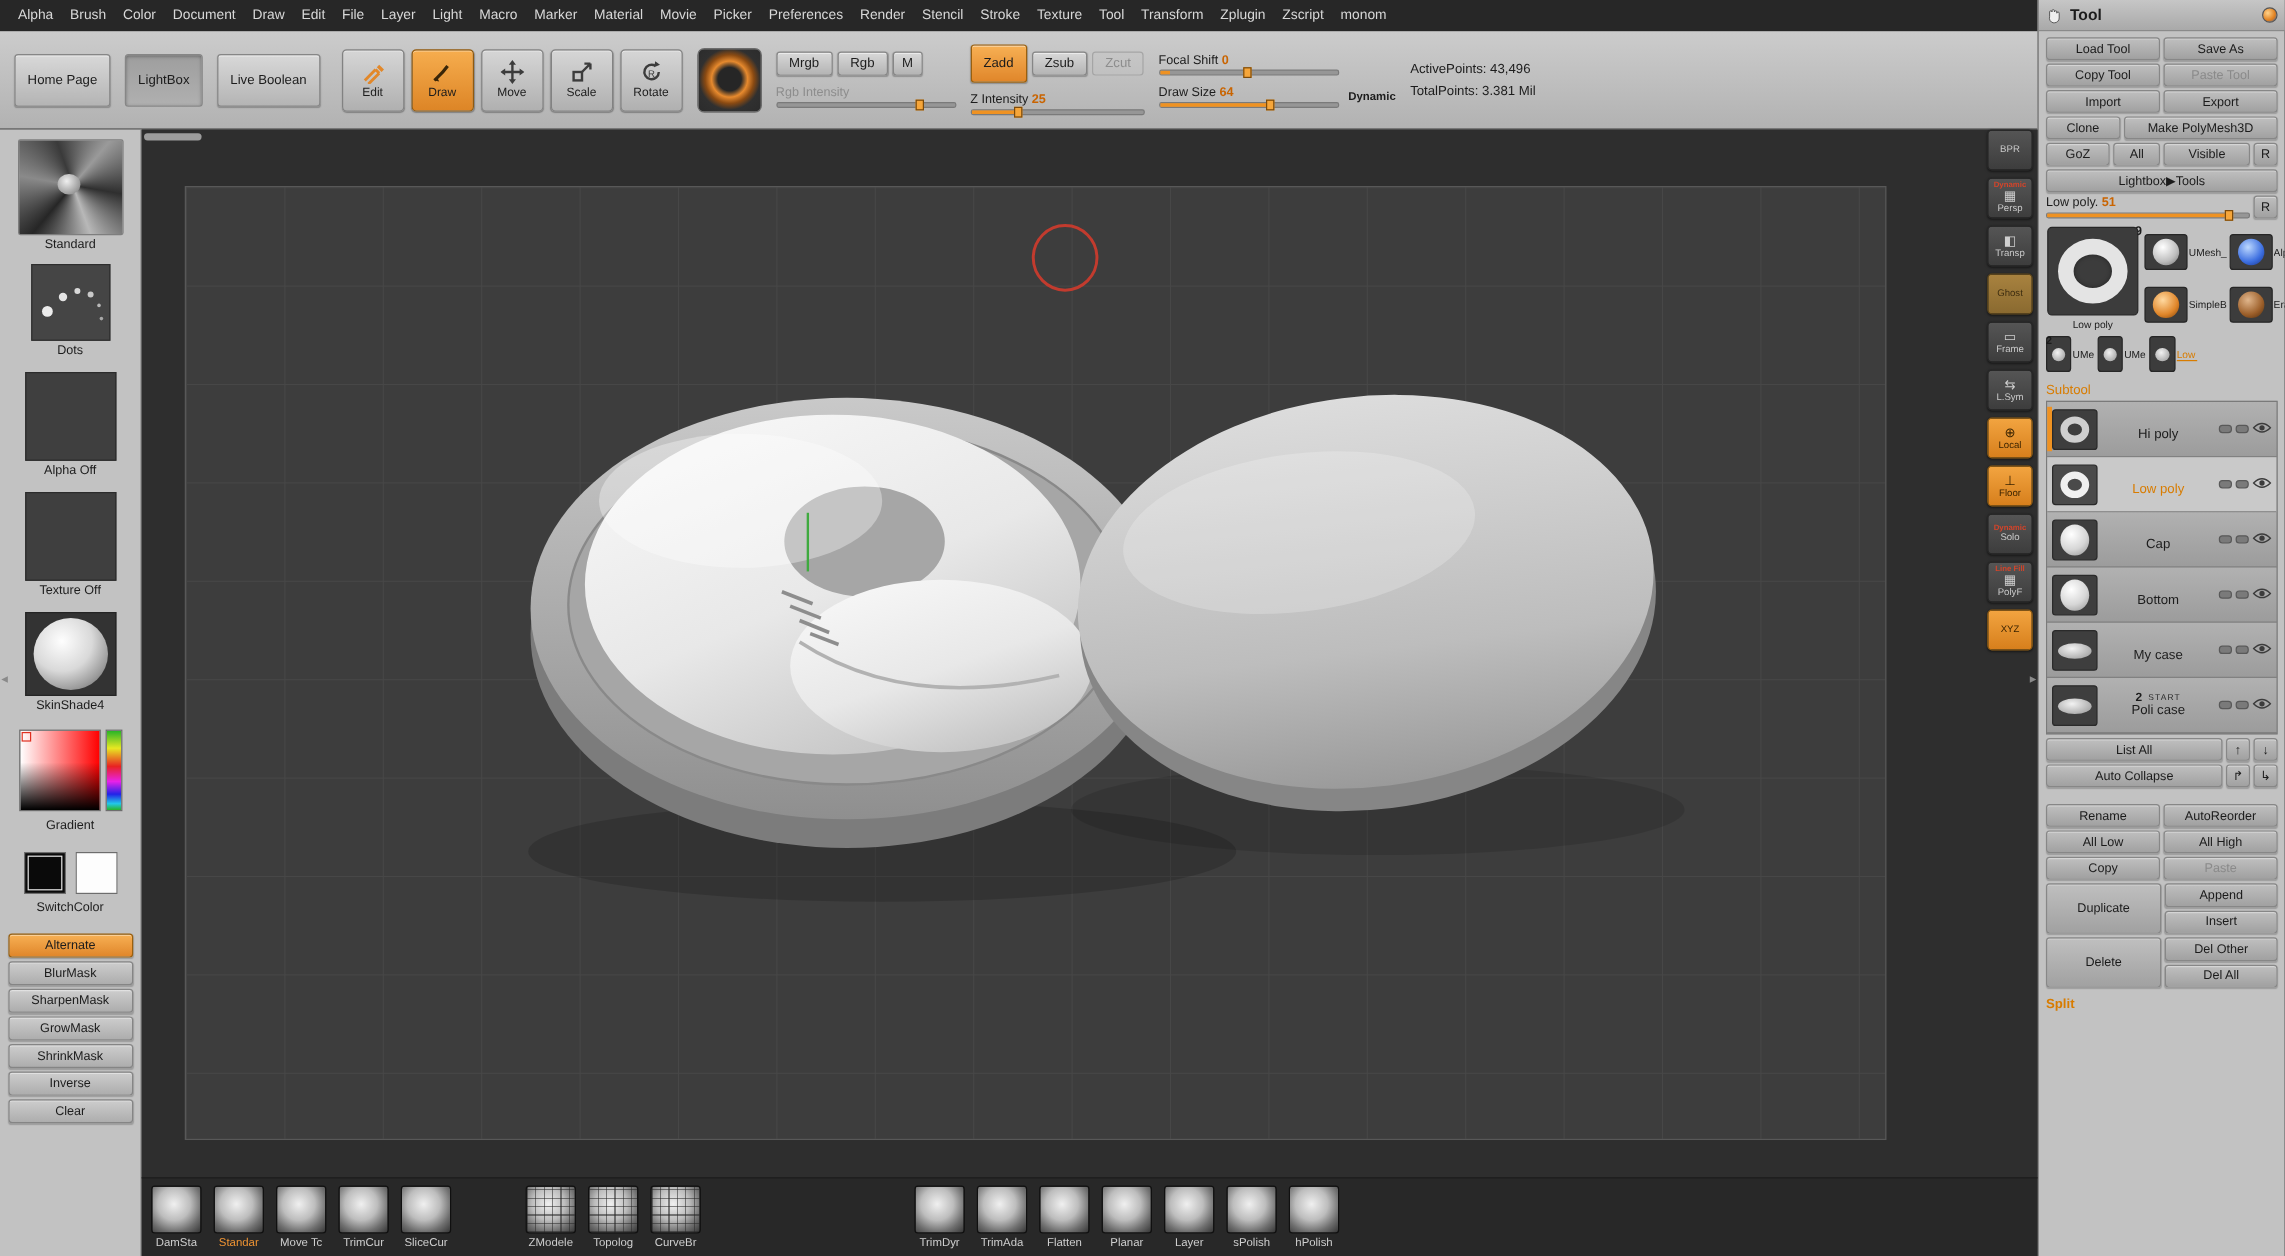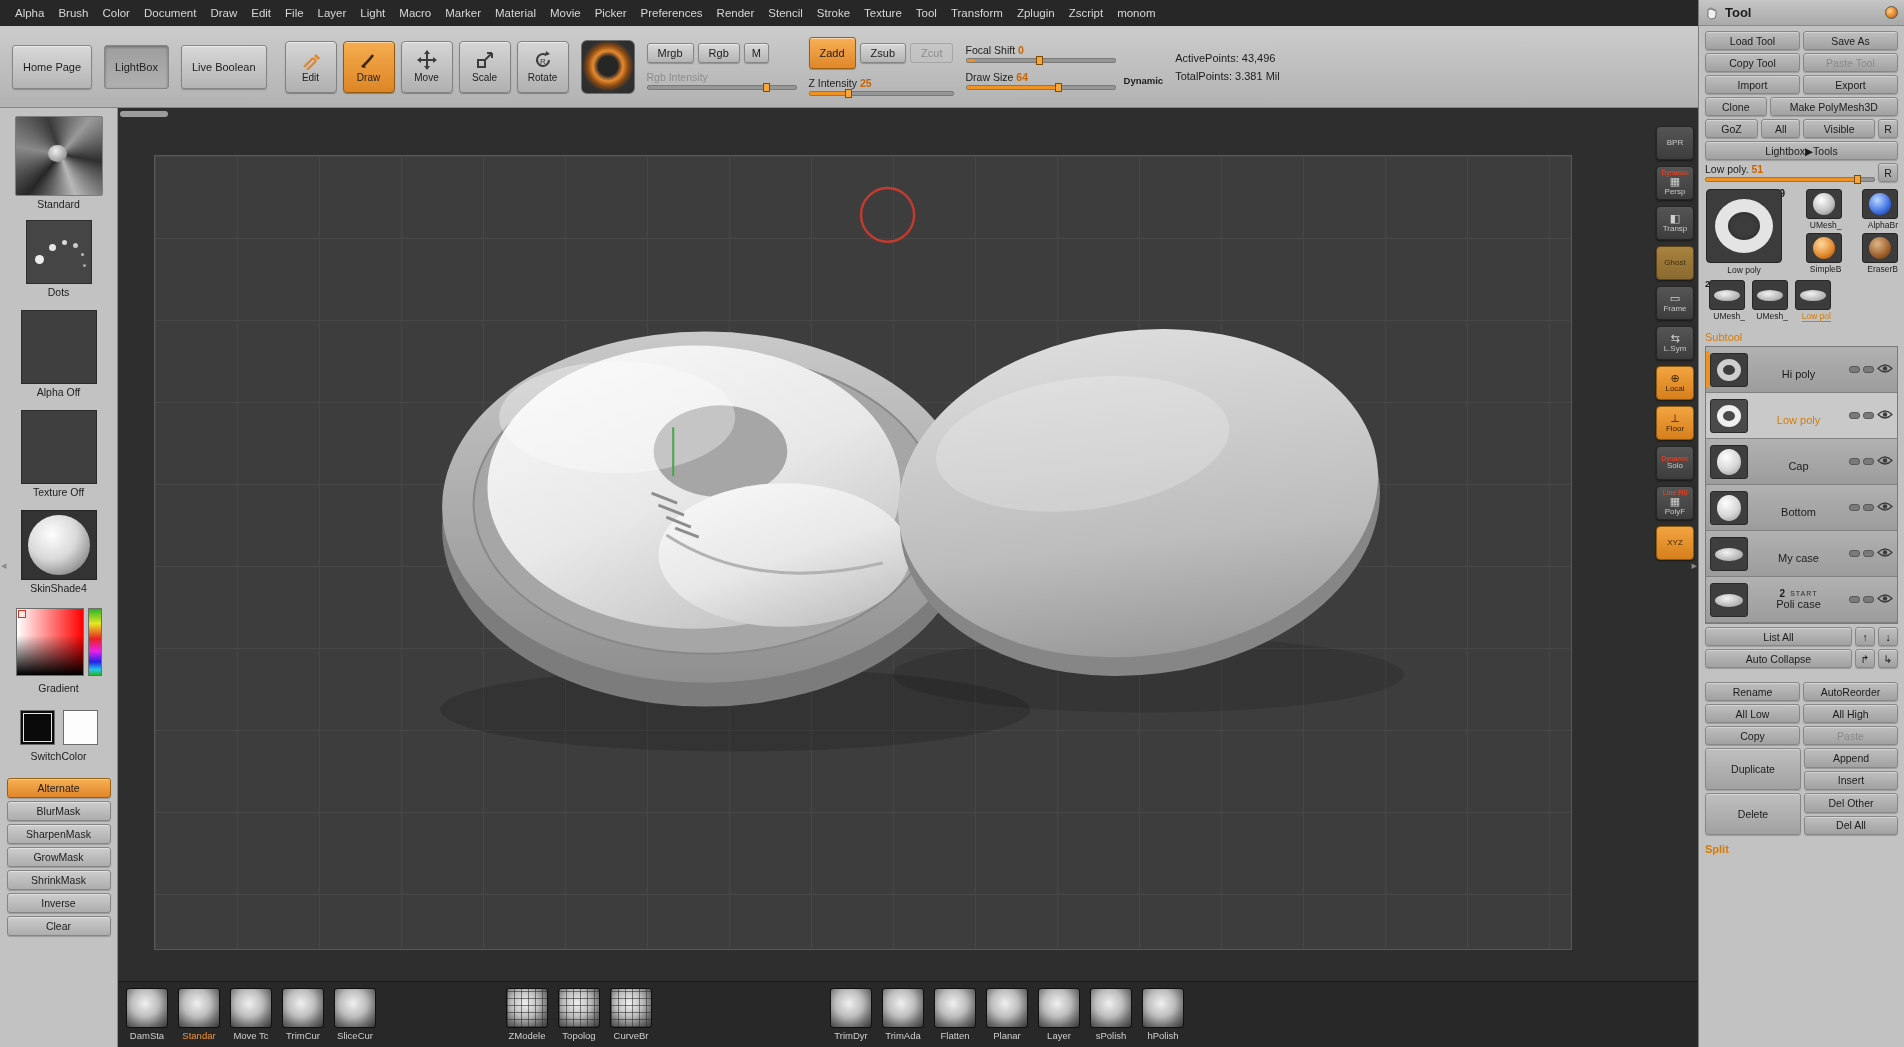--- a/index.html
+++ b/index.html
@@ -83,21 +83,21 @@
   .mini-scroll{position:absolute;left:2px;top:3px;width:48px;height:6px;background:#9c9c9c;border-radius:3px}
   .document{position:absolute;left:36px;top:47px;right:80px;bottom:31px;background:#3d3d3d;border:1px solid #585858;
     background-image:linear-gradient(#474747 1px,transparent 1px),linear-gradient(90deg,#474747 1px,transparent 1px);
     background-size:82px 82px}
   .document svg{position:absolute;inset:0;width:100%;height:100%}
   .edge-arrow{position:absolute;color:#8a8a8a;font-size:11px;z-index:5}
   .edge-arrow.left{left:1px;top:48%}
   .edge-arrow.right{right:1px;top:48%}
 
   
-  .right-shelf{width:46px;flex:none;display:flex;flex-direction:column;align-items:center;gap:6px;padding-top:18px}
+  .right-shelf{width:46px;flex:none;display:flex;flex-direction:column;align-items:center;gap:6px;padding-top:0}
   .shelf-btn{width:38px;height:34px;border-radius:4px;background:linear-gradient(#555,#3d3d3d);border:1px solid #262626;
     color:#c9c9c9;font-size:8px;display:flex;flex-direction:column;align-items:center;justify-content:center;
     line-height:1.1;box-shadow:0 1px 2px rgba(0,0,0,.5)}
   .shelf-btn .mini{color:#d4442a;font-size:6.5px;font-weight:bold}
   .shelf-btn .glyph{font-size:11px;color:#cfcfcf;font-family:"DejaVu Sans",sans-serif}
   .shelf-btn .mini:empty,.shelf-btn .glyph:empty{display:none}
   .shelf-btn.active{background:linear-gradient(#f2a440,#d77f1c);border-color:#8d5a10;color:#3a2300}
   .shelf-btn.active .glyph{color:#3a2300}
   .shelf-btn.ghost{background:linear-gradient(#a8823f,#8a6a30);border-color:#5e4618;color:#3d2d10}
 
@@ -105,21 +105,21 @@
   .bottom-bar{height:66px;background:#282828;border-top:1px solid #1a1a1a;flex:none;
     display:flex;align-items:flex-start;padding:6px 0 0 6px;gap:6px}
   .bb-item{display:flex;flex-direction:column;align-items:center;width:46px;gap:2px;flex:none}
   .bb-thumb{width:42px;height:40px;border:1px solid #101010;border-radius:3px;background-color:#1d1d1d;
     background-image:radial-gradient(circle at 45% 38%,#f0f0f0,#bdbdbd 42%,#6f6f6f 72%,#353535 100%)}
   .bb-item.grid .bb-thumb{background-image:repeating-linear-gradient(0deg,rgba(40,40,40,.55) 0 1px,transparent 1px 7px),
     repeating-linear-gradient(90deg,rgba(40,40,40,.55) 0 1px,transparent 1px 7px),
     radial-gradient(circle at 45% 38%,#f0f0f0,#bdbdbd 42%,#6f6f6f 72%,#353535 100%)}
   .bb-label{font-size:9.5px;color:#cfcfcf;white-space:nowrap}
   .bb-item.selected .bb-label{color:#f09433}
-  .bb-item.g2{margin-left:120px}
+  .bb-item.g2{margin-left:52px}
   .bb-item.g3{margin-left:168px}
 
   
   .right-tray{width:206px;flex:none;background:#c2c2c2;border-left:1px solid #7c7c7c;display:flex;flex-direction:column;overflow:hidden}
   .rt-header{height:26px;background:linear-gradient(#c6c6c6,#a9a9a9);border-bottom:1px solid #8a8a8a;
     display:flex;align-items:center;gap:6px;padding:0 6px;font-size:13px;font-weight:bold;flex:none}
   .rt-header .spacer{flex:1}
   .hand-icon svg{display:block}
   .orb-icon{width:13px;height:13px;border-radius:50%;border:1px solid #555;
     background:radial-gradient(circle at 35% 35%,#ffd28a,#e07f1e 60%,#3a66b0)}
@@ -138,21 +138,21 @@
   .stack .tbtn{flex:1;height:auto}
 
   .thumb-area{display:grid;grid-template-columns:78px 1fr;gap:4px;margin:4px 0 2px}
   .bigthumb-wrap{display:flex;flex-direction:column;align-items:center;gap:2px;position:relative}
   .bigthumb{width:76px;height:74px;background:#3c3c3c;border:1px solid #262626;border-radius:4px;position:relative}
   .bigthumb::after{content:"";position:absolute;inset:9px 8px;border:13px solid #e4e4e4;border-radius:50%;
     box-shadow:inset 0 0 4px rgba(0,0,0,.4)}
   .big-badge{position:absolute;right:-2px;top:-2px;font-size:10.5px;font-weight:bold;color:#1b1b1b}
   .sm-label{font-size:8.5px;white-space:nowrap;overflow:hidden;max-width:100%}
   .smallgrid{display:grid;grid-template-columns:1fr 1fr;gap:2px}
-  .smcell{display:flex;flex-direction:column;align-items:flex-end;gap:1px;position:relative}
+  .smcell{display:flex;flex-direction:row;align-items:center;gap:1px;position:relative}
   .sm-thumb{width:36px;height:30px;background:#3c3c3c;border:1px solid #262626;border-radius:3px;position:relative}
   .sm-badge{position:absolute;left:0;top:-1px;font-size:9px;font-weight:bold;color:#1b1b1b;z-index:2}
   .sm-badge:empty{display:none}
   .smcell.selected .sm-label{color:#d87c00;border-bottom:1px solid #d87c00}
   .bottom3{grid-column:1/3;display:flex;gap:3px;margin-top:1px}
   .bottom3 .smcell{width:40px}
   .sm-thumb.sphere::after,.sm-thumb.blue::after,.sm-thumb.orange::after,.sm-thumb.brown::after,
   .sm-thumb.ball::after{content:"";position:absolute;inset:3px 6px;border-radius:50%;
     background:radial-gradient(circle at 38% 32%,#fff,#bdbdbd 60%,#6e6e6e)}
   .sm-thumb.blue::after{background:radial-gradient(circle at 38% 32%,#bcd8ff,#3d6fe0 60%,#142f86)}

